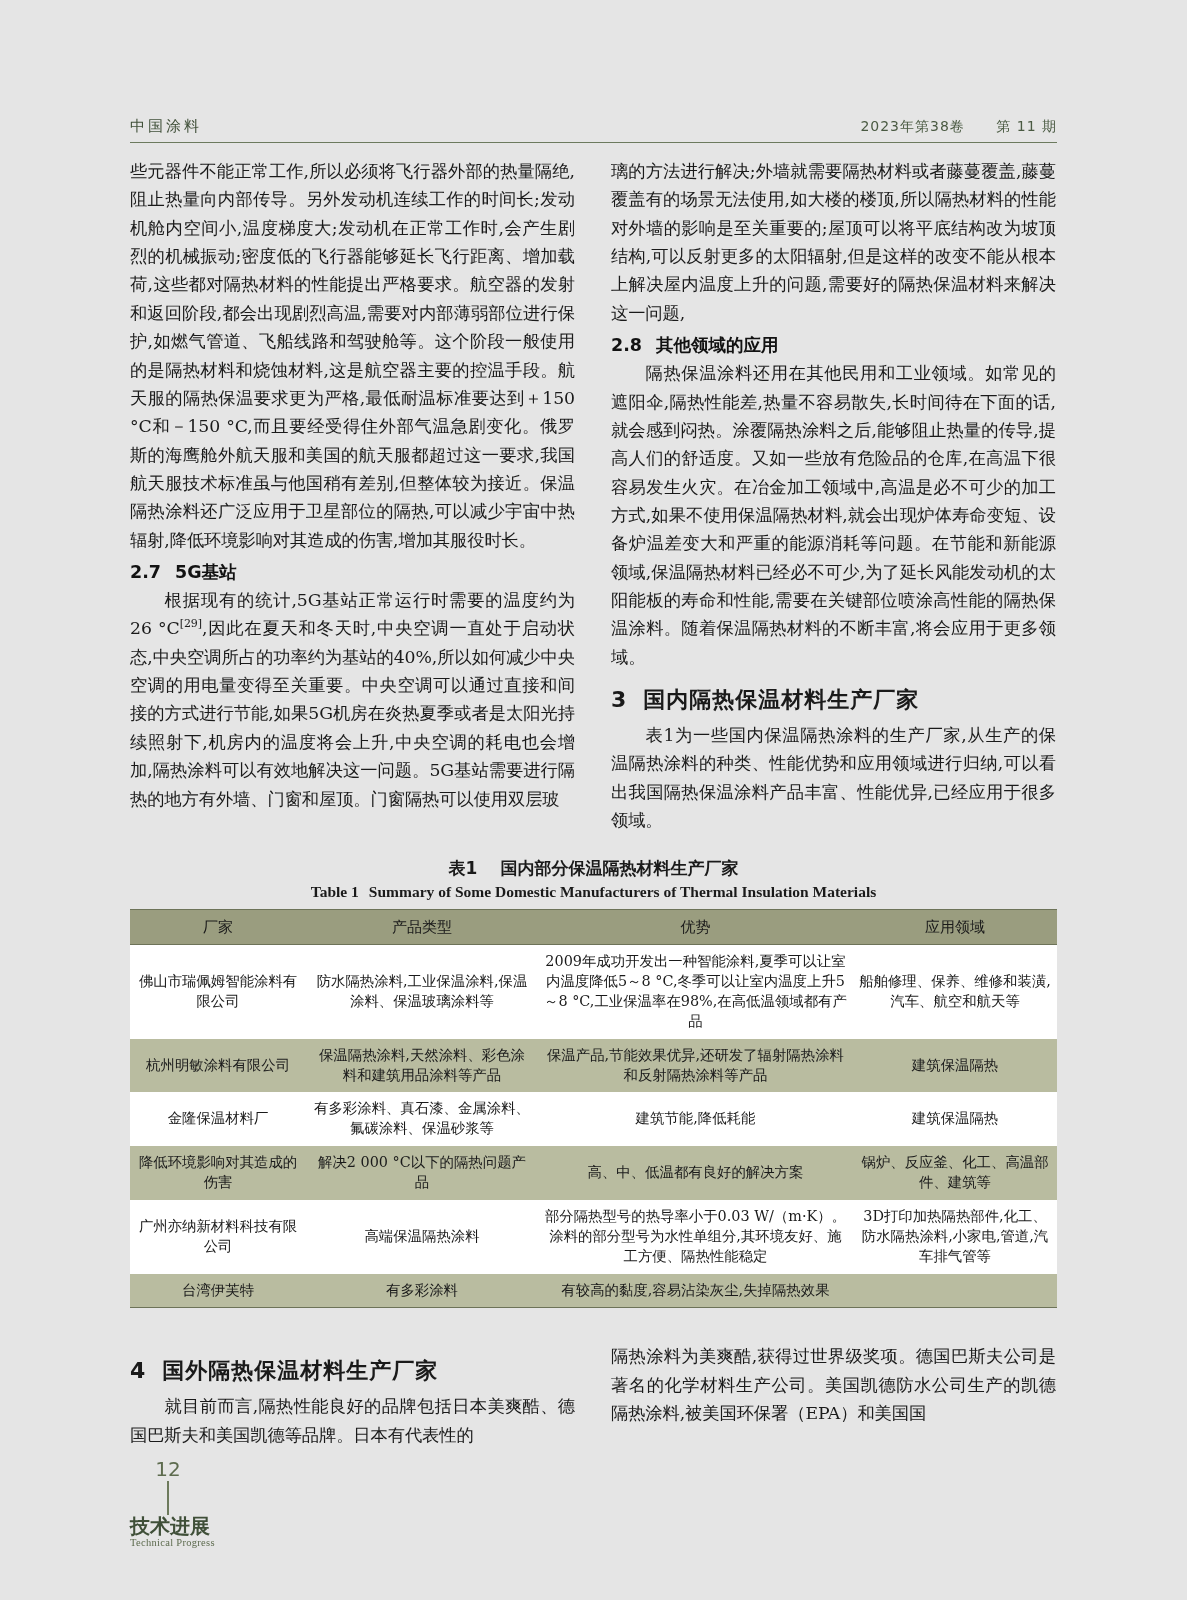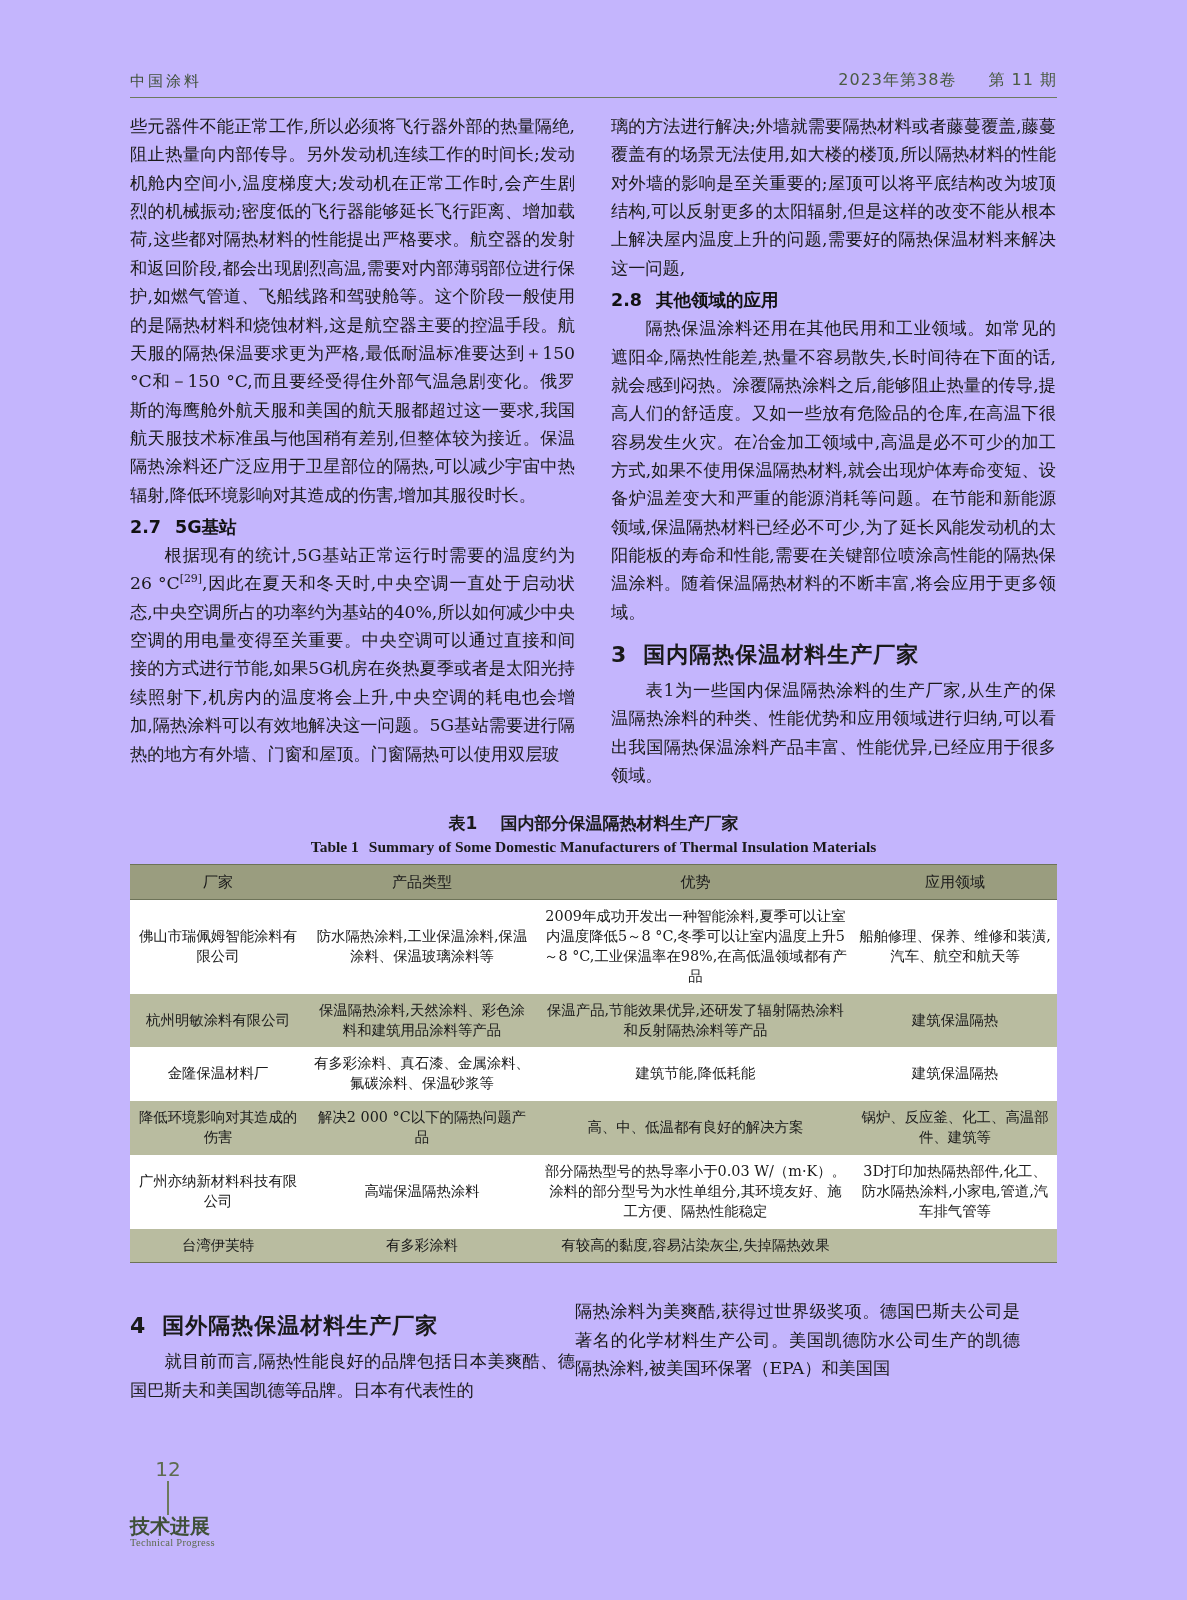--- a/index.html
+++ b/index.html
@@ -12,21 +12,21 @@
     height: 1600px;
     font-family: "Liberation Serif", serif;
     color: #1a1a1a;
     position: relative;
   }
   .page {
     position: absolute;
     left: 0; top: 0;
     width: 1187px;
     height: 1600px;
-    background: #c4b5fd;
+    background: #e5e5e5;
   }
   .content {
     position: absolute;
     left: 130px;
     top: 70px;
     width: 927px;
   }
   
   .runhead {
     display: flex;
@@ -39,23 +39,24 @@
     letter-spacing: 1px;
   }
   .runhead .left {
     font-family: "DejaVu Sans", sans-serif;
     font-size: 15px;
     letter-spacing: 3px;
     color: #3f4f38;
   }
   .runhead .right {
     font-family: "DejaVu Sans", sans-serif;
-    font-size: 16px;
+    font-size: 14px;
     color: #4a5a42;
     letter-spacing: 1px;
+    margin-top: 48px;
   }
   .runhead .right .vol { margin-right: 26px; }
 
   
   .cols {
     display: flex;
     gap: 36px;
     margin-top: 14px;
   }
   .col {
@@ -142,20 +143,21 @@
     border-bottom: 1.5px solid #6d7358;
   }
   .c1 { width: 19%; }
   .c2 { width: 25%; }
   .c3 { width: 34%; }
   .c4 { width: 22%; }
 
   
   .bottom-cols {
     display: flex;
+    gap: 36px;
     margin-top: 34px;
   }
 
   
   .footer {
     position: absolute;
     left: 130px;
     bottom: 52px;
     display: flex;
     align-items: center;

